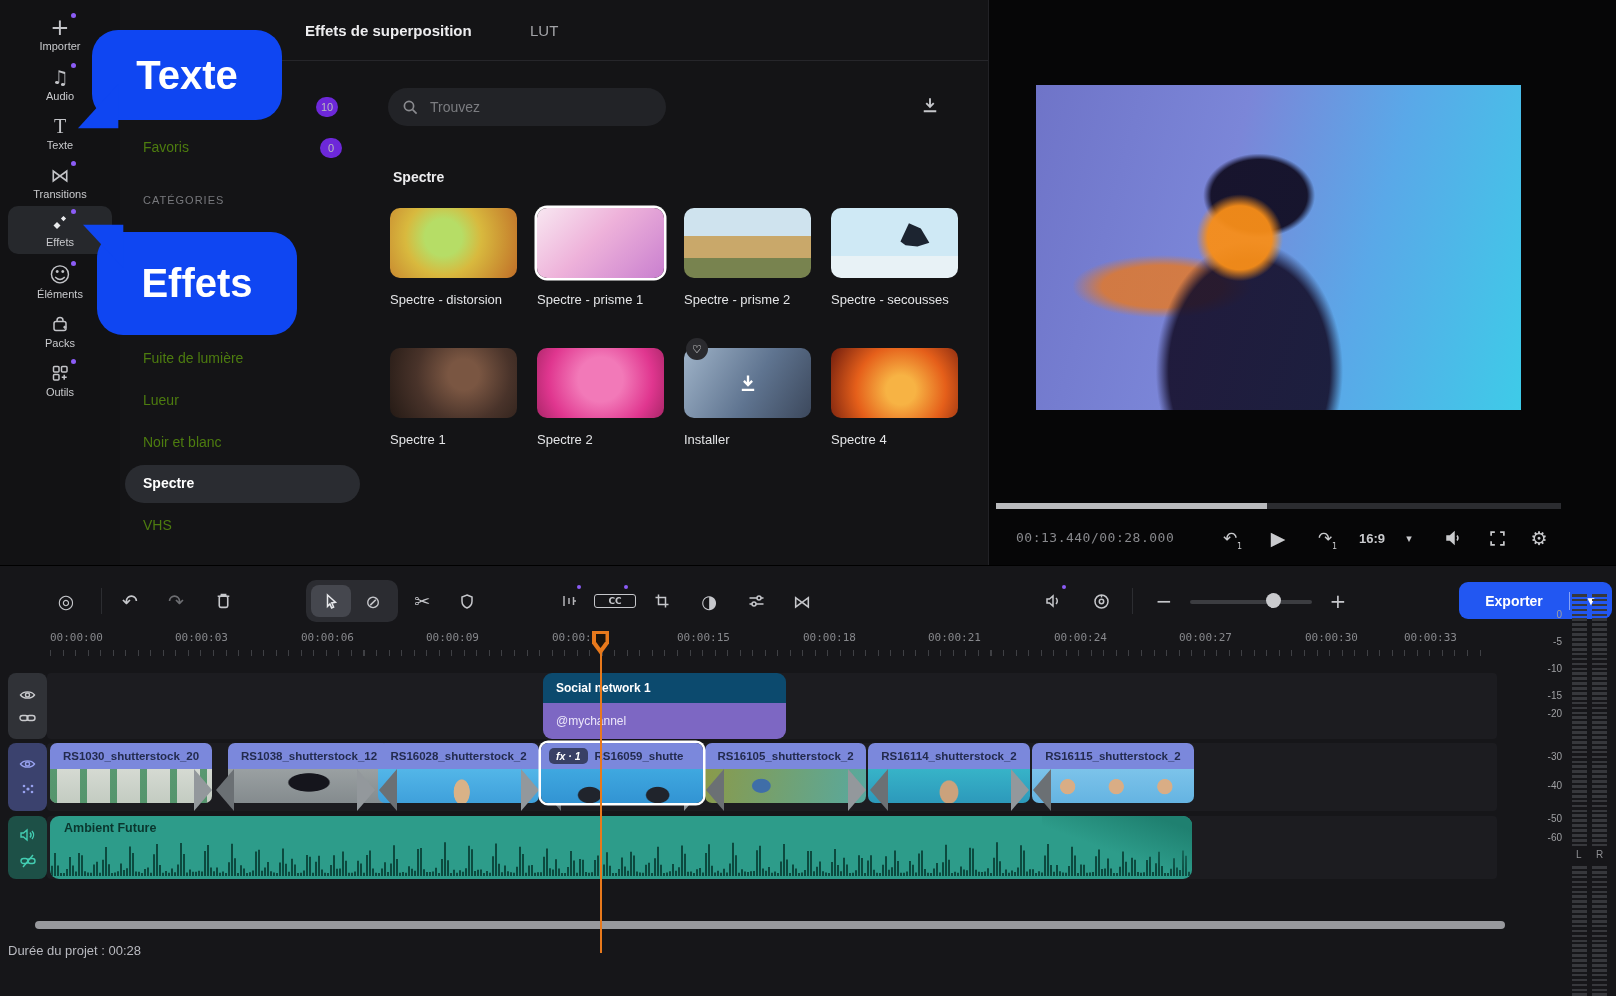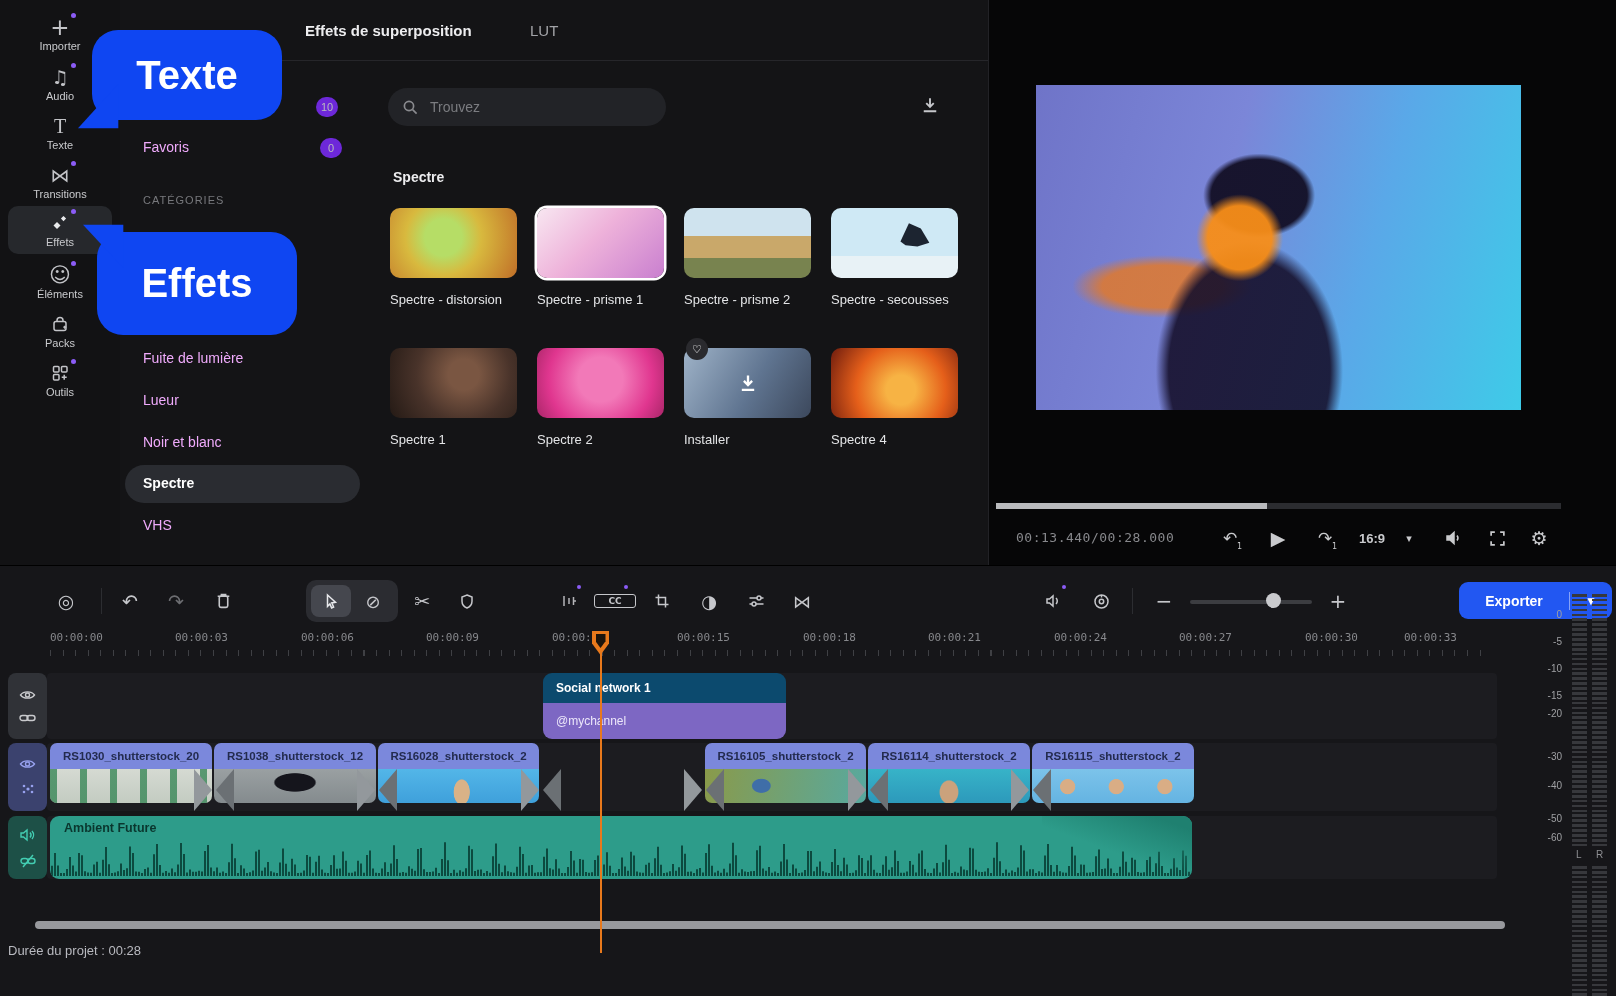--- a/index.html
+++ b/index.html
@@ -28,21 +28,21 @@
   .callout-effets .tail{left:-14px;top:-10px;width:42px;height:46px;clip-path:polygon(96% 6%,0 6%,96% 100%);}
 
   
   .panel{position:absolute;left:120px;top:0;width:868px;height:565px;background:#141416;}
   .tabs-line{position:absolute;left:160px;right:0;top:60px;border-top:1px solid #26262a;}
   .tab{position:absolute;top:22px;font-size:15px;cursor:pointer;}
   .tab.active{color:#ededef;font-weight:700;}
   .tab.inactive{color:#a2a3a7;}
   .badge{position:absolute;min-width:22px;height:20px;border-radius:10px;background:#6d28d9;color:#b9babd;
          font-size:11px;display:flex;align-items:center;justify-content:center;padding:0 4px;box-sizing:border-box;}
-  .cat-label{position:absolute;left:23px;font-size:14px;color:#f0abfc;cursor:pointer;}
+  .cat-label{position:absolute;left:23px;font-size:14px;color:#4d7c0f;cursor:pointer;}
   .cat-pill{position:absolute;left:5px;width:235px;height:38px;border-radius:19px;background:#2a2c31;}
   .cats-header{position:absolute;left:23px;font-size:11px;letter-spacing:1px;color:#77787c;}
   .search{position:absolute;left:268px;top:88px;width:278px;height:38px;border-radius:19px;background:#222327;
           display:flex;align-items:center;padding:0 14px;box-sizing:border-box;gap:9px;}
   .search input{background:transparent;border:none;outline:none;color:#d5d6d9;font-size:14px;width:100%;
           font-family:"Liberation Sans",sans-serif;}
   .search input::placeholder{color:#7b7c80;}
   .sec-title{position:absolute;left:273px;font-size:14px;font-weight:700;color:#ececee;}
   .fx-card{position:absolute;width:127px;cursor:pointer;}
   .fx-thumb{width:127px;height:70px;border-radius:10px;position:relative;}
@@ -471,27 +471,34 @@
 
     <div class="text-clip">
       <div class="hd">Social network 1</div>
       <div class="bd">@mychannel</div>
     </div>
 
     <div class="vclip" style="left:50px;width:162px">
       <div class="hd">RS1030_shutterstock_20</div>
       <div class="tm c0"></div>
     </div>
-    <div class="vclip" style="left:214px;width:162px">
+    <div class="vclip" style="left:228px;width:162px">
       <div class="hd">RS1038_shutterstock_12</div>
       <div class="tm c1"></div>
     </div>
     <div class="vclip" style="left:378px;width:161px">
       <div class="hd">RS16028_shutterstock_2</div>
       <div class="tm c2"></div>
+    </div>
+    <div class="vclip selected" style="left:541px;width:162px">
+      <div class="hd">
+        <span class="fx-badge">fx · 1</span>
+        <span style="overflow:hidden;">RS16059_shutte</span>
+      </div>
+      <div class="tm c3"></div>
     </div>
     <div class="vclip" style="left:705px;width:161px">
       <div class="hd">RS16105_shutterstock_2</div>
       <div class="tm c4"></div>
     </div>
     <div class="vclip" style="left:868px;width:162px">
       <div class="hd">RS16114_shutterstock_2</div>
       <div class="tm c5"></div>
     </div>
     <div class="vclip" style="left:1032px;width:162px">

